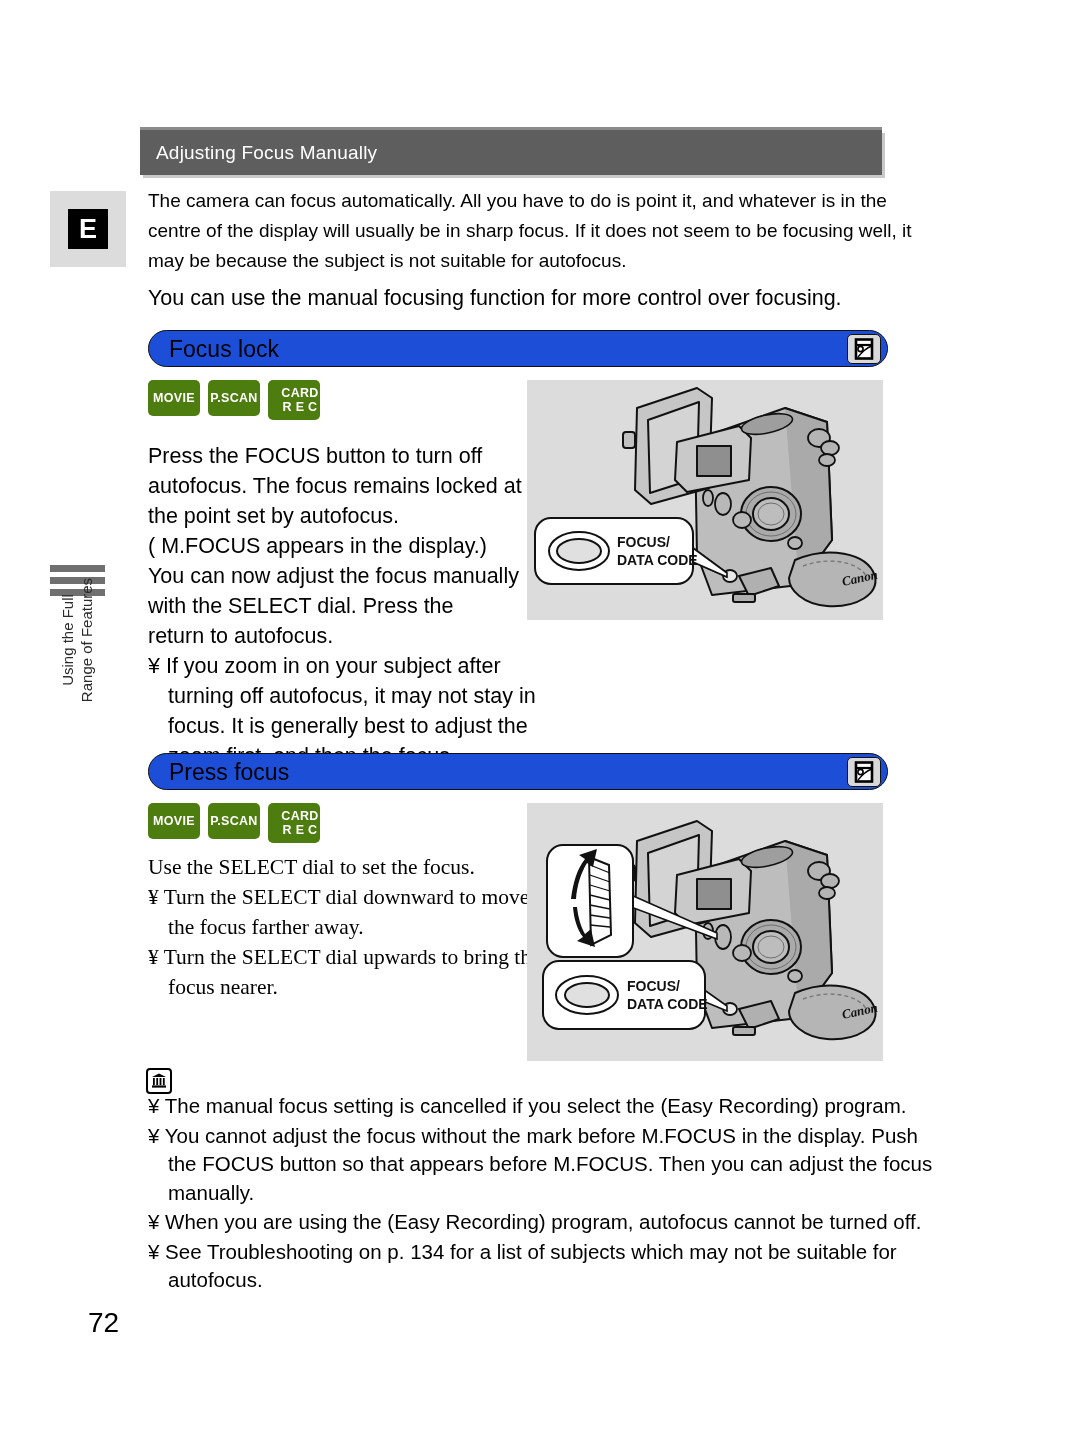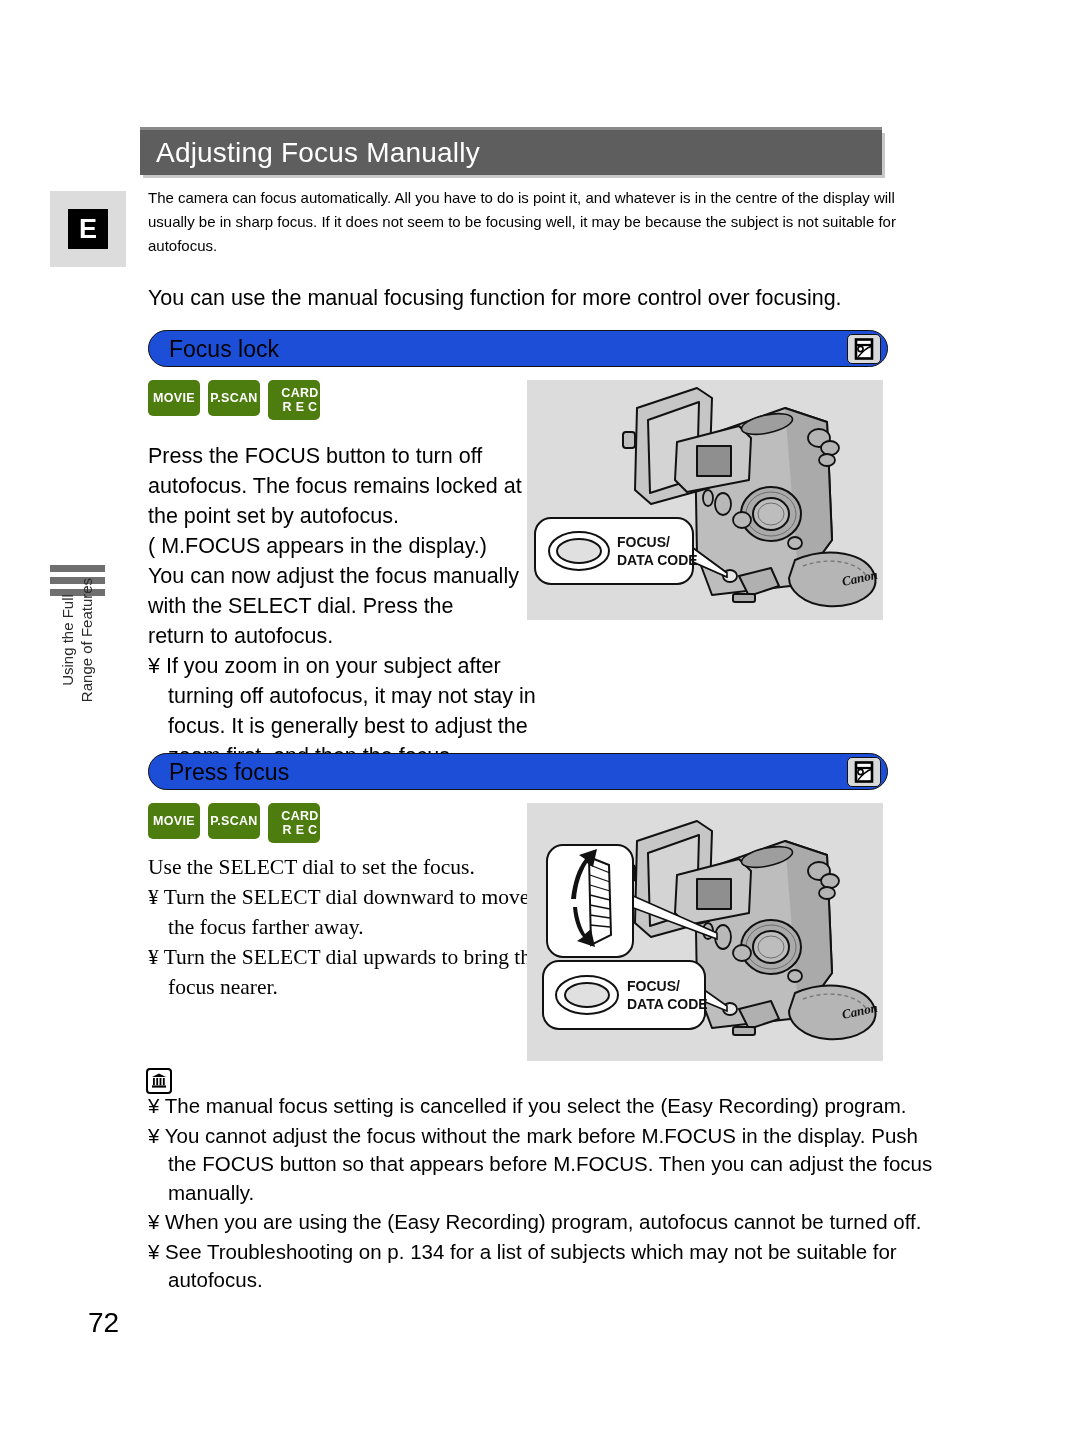--- a/index.html
+++ b/index.html
@@ -41,21 +41,21 @@
     height: 45px;
     background: #5e5e5e;
     box-shadow: 3px 3px 0 #c9c9c9;
   }
   .title-bar .title-text {
     position: absolute;
     left: 16px;
     top: 50%;
     transform: translateY(-50%);
     color: #ffffff;
-    font-size: 28px;
+    font-size: 19px;
     letter-spacing: 0.2px;
     white-space: nowrap;
   }
 
   
   .lang-tab {
     position: absolute;
     left: 50px;
     top: 191px;
     width: 76px;
@@ -107,22 +107,22 @@
     line-height: 1.25;
     white-space: nowrap;
   }
 
   
   .intro {
     position: absolute;
     left: 148px;
     top: 186px;
     width: 790px;
-    font-size: 15px;
-    line-height: 24px;
+    font-size: 19px;
+    line-height: 30px;
   }
   .intro2 {
     position: absolute;
     left: 148px;
     top: 283px;
     width: 790px;
     font-size: 21.5px;
     line-height: 31px;
   }
 

